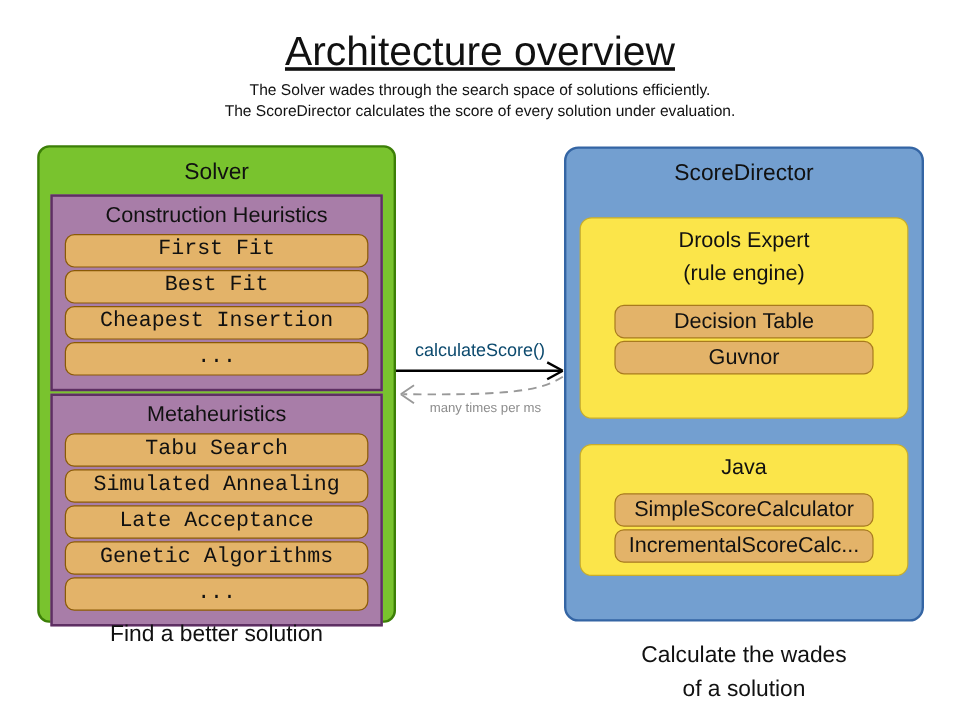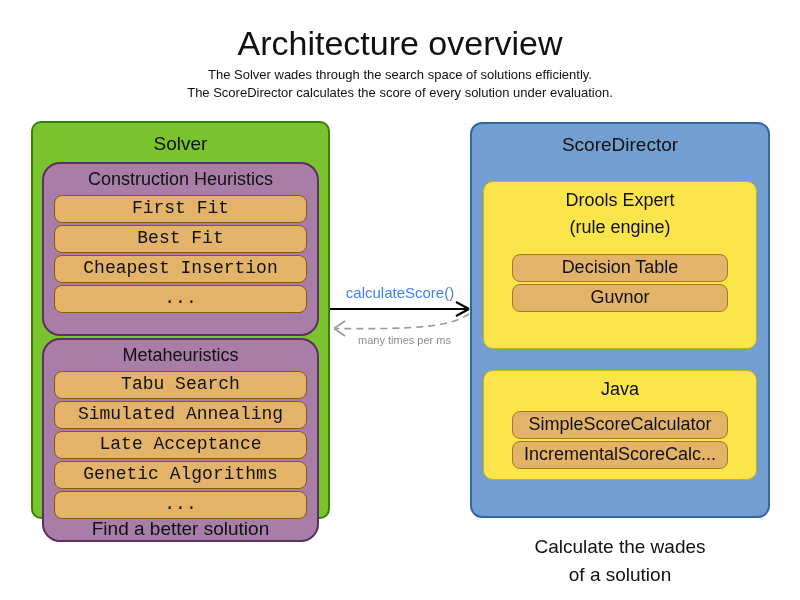--- a/index.html
+++ b/index.html
@@ -12,21 +12,21 @@
     --text:#111111;
   }
   *{margin:0;padding:0;box-sizing:border-box;}
   html,body{background:#ffffff;}
   .canvas{
     position:relative;width:800px;height:600px;background:#ffffff;overflow:hidden;
     font-family:"Liberation Sans",sans-serif;color:var(--text);
   }
   .title{
     position:absolute;top:24px;left:0;width:800px;text-align:center;
-    font-size:34px;font-weight:400;letter-spacing:0;
+    font-size:34px;font-weight:400;letter-spacing:0;text-decoration:underline;
   }
   .subtitle{
     position:absolute;top:66px;left:0;width:800px;text-align:center;
     font-size:13px;line-height:17.5px;font-weight:400;
   }
   
   .bigbox{position:absolute;border-radius:10px;border:2px solid;}
   .solver-box{
     left:31px;top:121px;width:299px;height:398px;
     background:var(--solver-fill);border-color:var(--solver-border);
@@ -37,21 +37,21 @@
     background:var(--director-fill);border-color:var(--director-border);
     padding:4px 11px 8px;
     border-radius:12px;
   }
   .bigbox-title{
     text-align:center;font-size:19px;line-height:33px;height:33px;
   }
   
   .group{
     background:var(--group-fill);border:2px solid var(--group-border);
-    border-radius:18px;padding:1px 10px 21px;margin-top:2px;
+    border-radius:0;padding:1px 10px 11px;margin-top:2px;
   }
   .group:first-of-type{margin-top:0;}
   .group-title{text-align:center;font-size:18px;line-height:28px;height:28px;}
   
   .panel{
     background:var(--panel-fill);border:1.5px solid var(--panel-border);
     border-radius:10px;padding:5px 28px 10px;
   }
   .panel-drools{margin-top:20px;height:168px;}
   .panel-java{margin-top:21px;height:110px;}
@@ -63,21 +63,21 @@
     height:28px;border-radius:8px;margin-top:2px;
     background:var(--item-fill);
     text-align:center;font-size:18px;line-height:25px;
   }
   .item:first-child{margin-top:0;}
   .solver-box .item{border:1.5px solid var(--item-border-left);font-family:Liberation Mono, monospace;}
   .director-box .item{border:1.5px solid var(--item-border-right);}
   
   .call-label{
     position:absolute;left:328px;top:284px;width:144px;text-align:center;
-    font-size:15px;color:#3b82f6;
+    font-size:15px;color:#0c4a6e;
   }
   .arrows{position:absolute;left:328px;top:298px;width:146px;height:44px;}
   .arrow-solid{stroke:var(--arrow-solid);stroke-width:2;fill:none;}
   .arrow-dashed{stroke:var(--arrow-dashed);stroke-width:1.6;fill:none;}
   .arrow-dashed.dash{stroke-dasharray:7 5;}
   .frequency-label{
     position:absolute;left:328px;top:334px;width:153px;text-align:center;
     font-size:11px;color:var(--frequency-text);
   }
   

